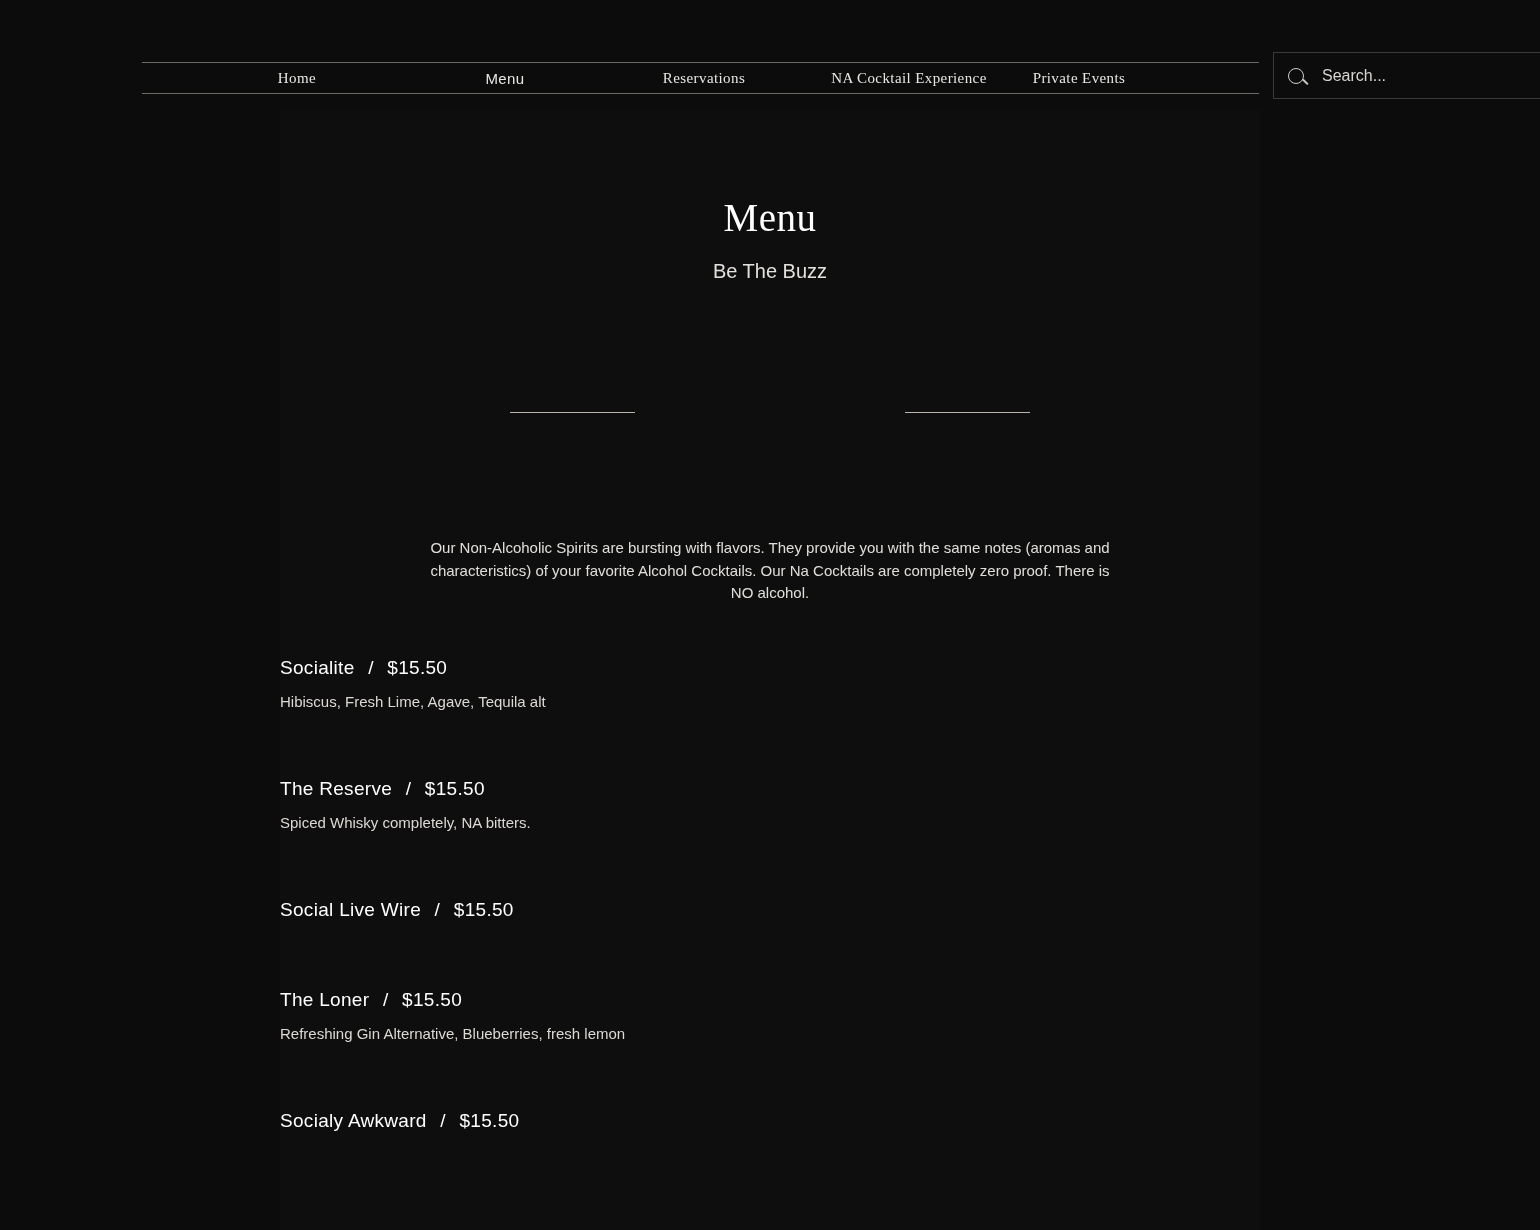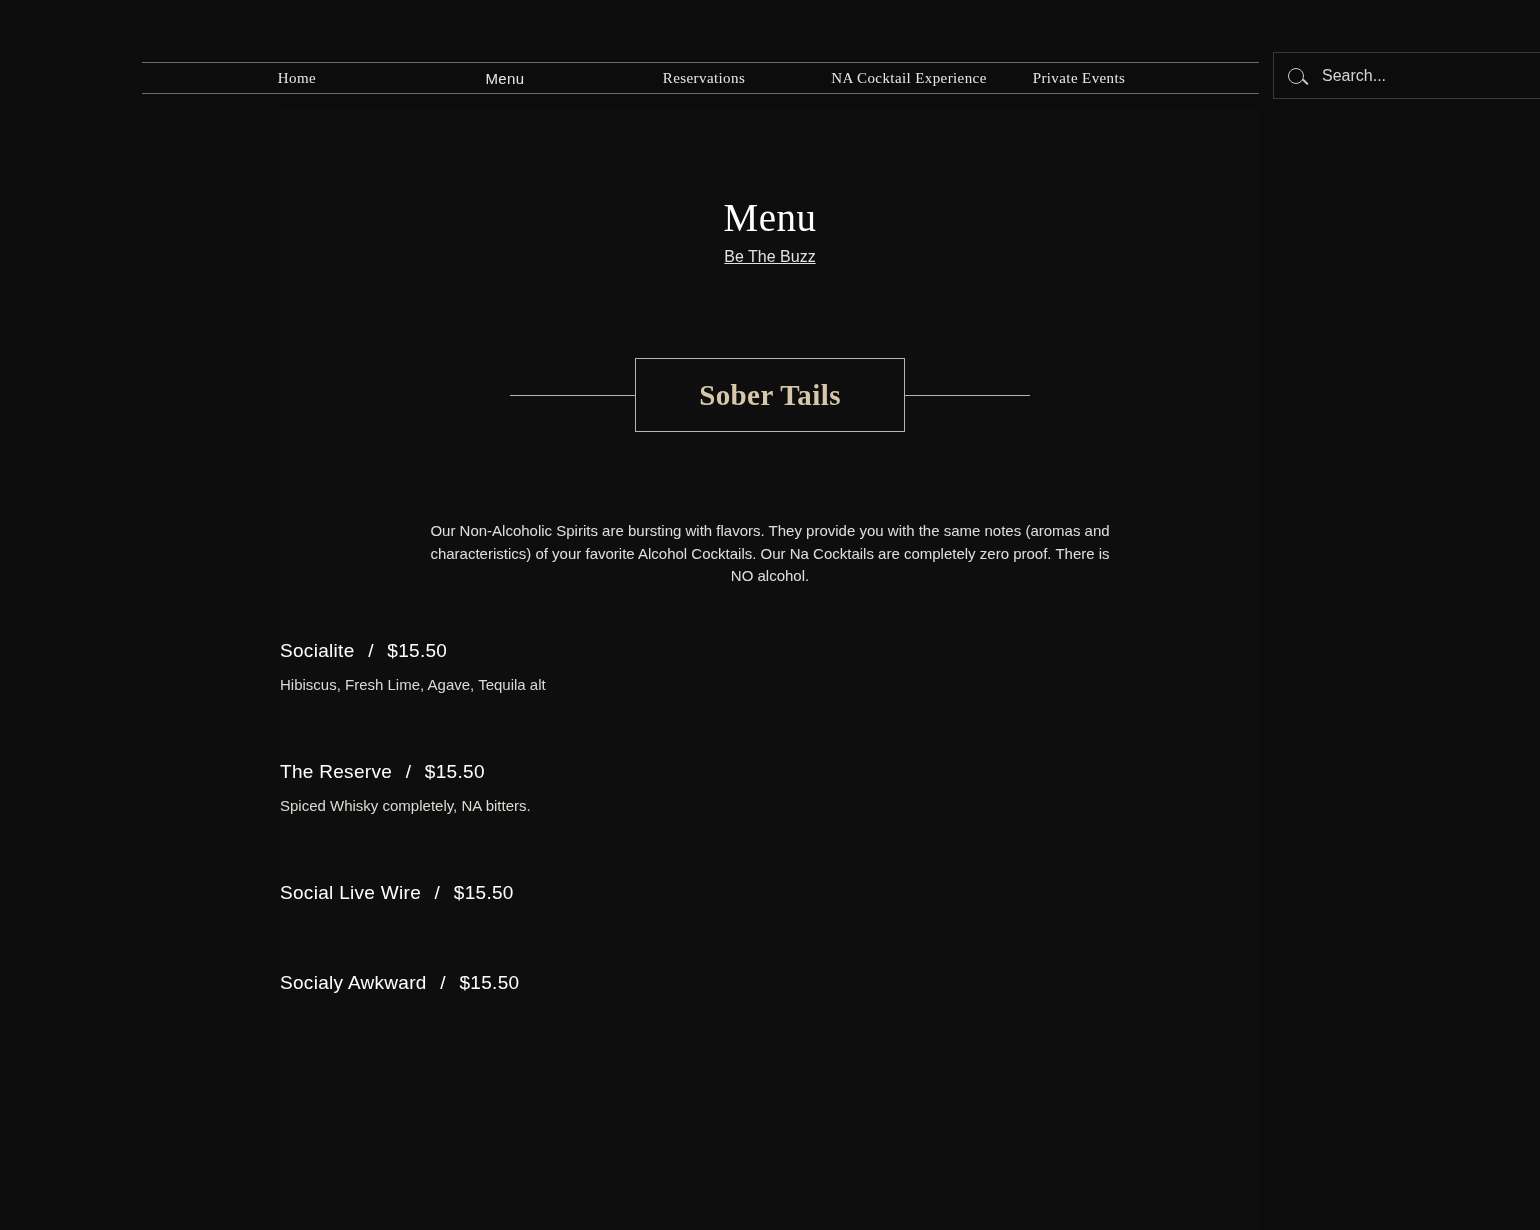--- a/index.html
+++ b/index.html
@@ -114,25 +114,24 @@
 
   .page-title {
     margin-top: 85px;
     text-align: center;
     color: #ffffff;
     font-family: "Liberation Serif", serif;
     font-size: 39px;
     letter-spacing: 0.5px;
   }
   .page-subtitle {
-    margin-top: 8px;
+    margin-top: 20px;
     text-align: center;
     color: #e3e1dc;
-    font-size: 16px;
-    text-decoration: underline;
+    font-size: 20px;
   }
 
   
   .section-head {
     margin-top: 92px;
     position: relative;
     height: 74px;
   }
   .rule {
     position: absolute;
@@ -207,23 +206,20 @@
   </div>
 
   <div class="content">
 
     <div class="page-title">Menu</div>
     <div class="page-subtitle">Be The Buzz</div>
 
     <div class="section-head">
       <div class="rule left"></div>
       <div class="rule right"></div>
-      <div class="section-box">
-        <span class="section-title">Sober Tails</span>
-      </div>
     </div>
 
     <div class="section-desc">Our Non-Alcoholic Spirits are bursting with flavors. They provide you with the same notes (aromas and characteristics) of your favorite Alcohol Cocktails. Our Na Cocktails are completely zero proof. There is NO alcohol.</div>
 
     <div class="items">
 
       <div class="item">
         <div class="item-line">
           <span>Socialite</span>
           <span class="item-sep">/</span>
@@ -242,20 +238,28 @@
       </div>
 
       <div class="item">
         <div class="item-line">
           <span>Social Live Wire</span>
           <span class="item-sep">/</span>
           <span>$15.50</span>
         </div>
       </div>
 
+      <div class="item">
+        <div class="item-line">
+          <span>The Loner</span>
+          <span class="item-sep">/</span>
+          <span>$15.50</span>
+        </div>
+        <div class="item-desc">Refreshing Gin Alternative, Blueberries, fresh lemon</div>
+      </div>
 
       <div class="item">
         <div class="item-line">
           <span>Socialy Awkward</span>
           <span class="item-sep">/</span>
           <span>$15.50</span>
         </div>
         <div class="item-desc"></div>
       </div>
 

